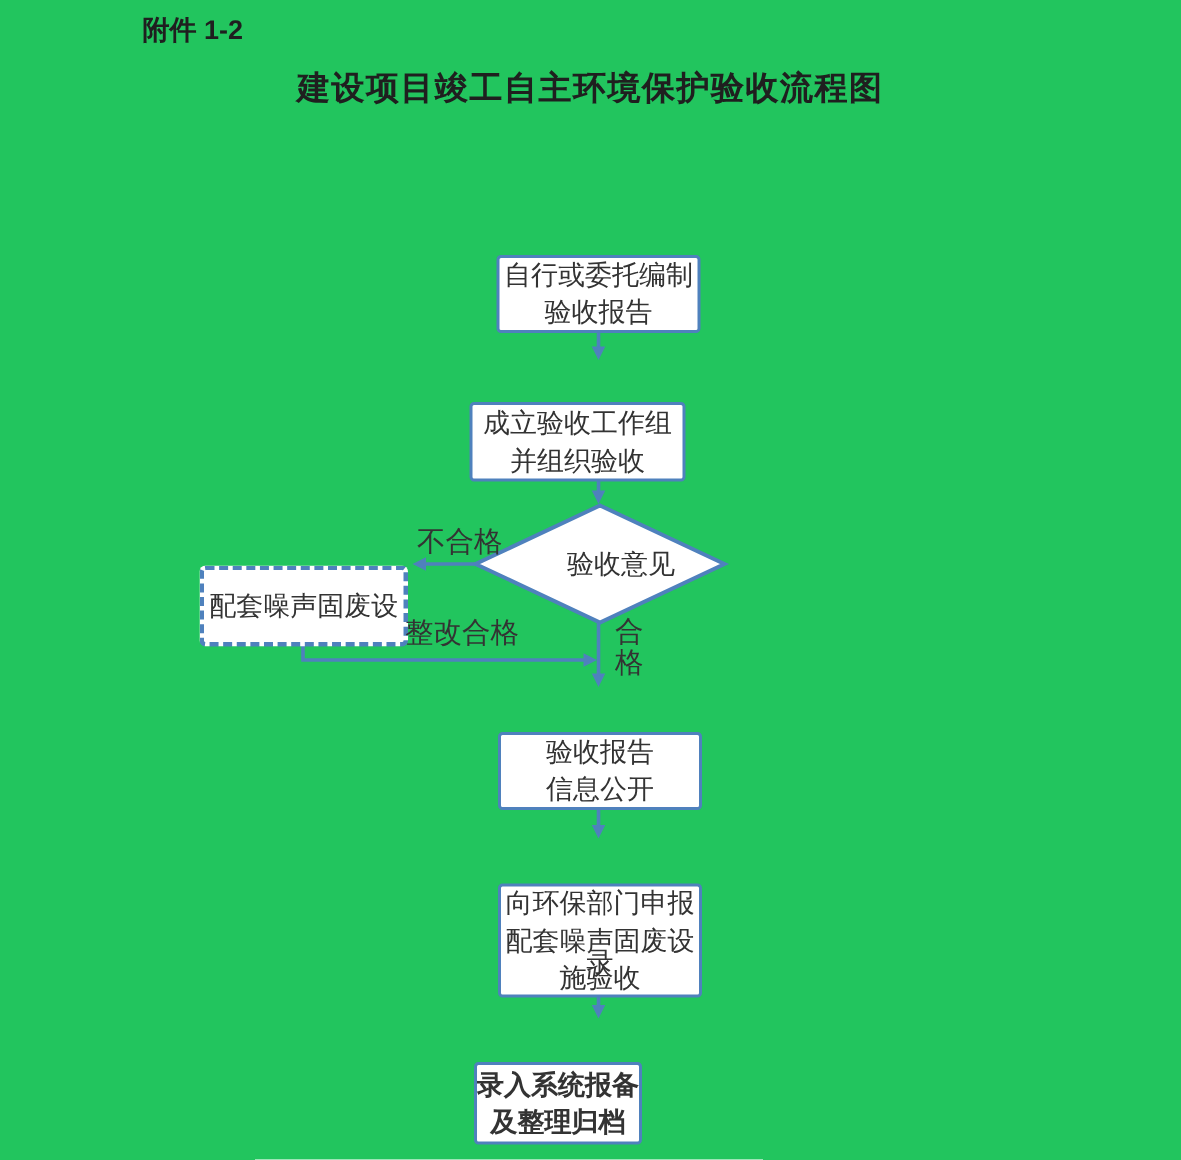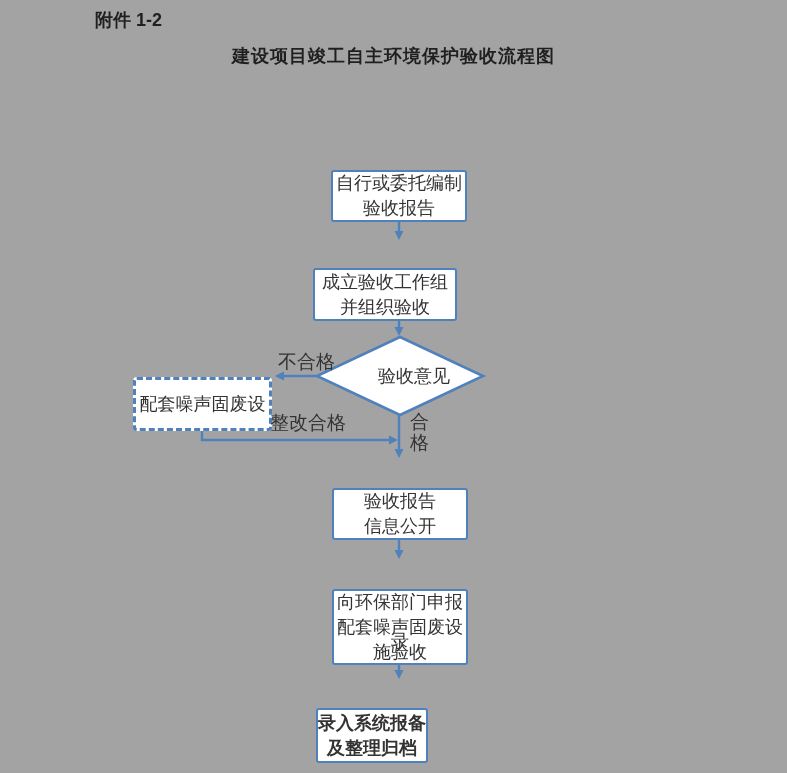--- a/index.html
+++ b/index.html
@@ -4,42 +4,42 @@
 <style>
   html, body {
     margin: 0;
     padding: 0;
     background: #ffffff;
   }
   #canvas {
     position: relative;
     width: 787px;
     height: 773px;
-    background: #a3a3a3;
+    background: #22c55e;
     overflow: hidden;
     font-family: "Liberation Serif", serif;
     color: #333333;
   }
   .attachment-label {
     position: absolute;
     left: 95px;
     top: 8px;
     font-family: "Liberation Sans", sans-serif;
     font-weight: bold;
     font-size: 18px;
     color: #1f1f1f;
     white-space: nowrap;
   }
   .page-title {
     position: absolute;
     left: 0;
     right: 0;
     top: 44px;
     text-align: center;
-    font-size: 18px;
+    font-size: 22px;
     font-weight: 600;
     letter-spacing: 1px;
     color: #1f1f1f;
     white-space: nowrap;
   }
   svg.connector-layer {
     position: absolute;
     left: 0;
     top: 0;
     width: 787px;

